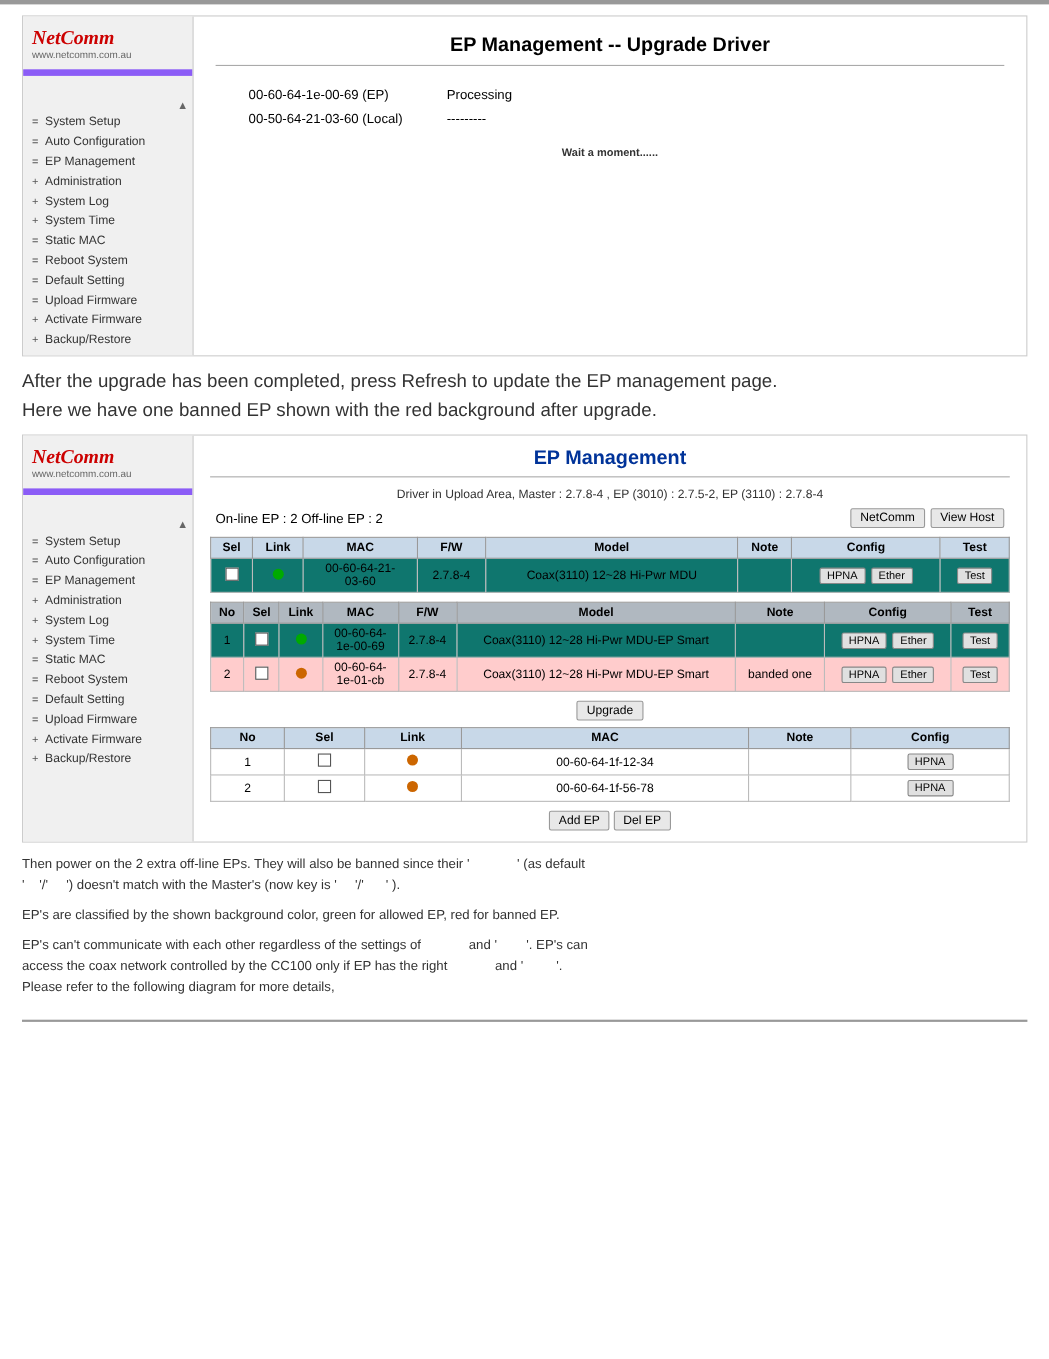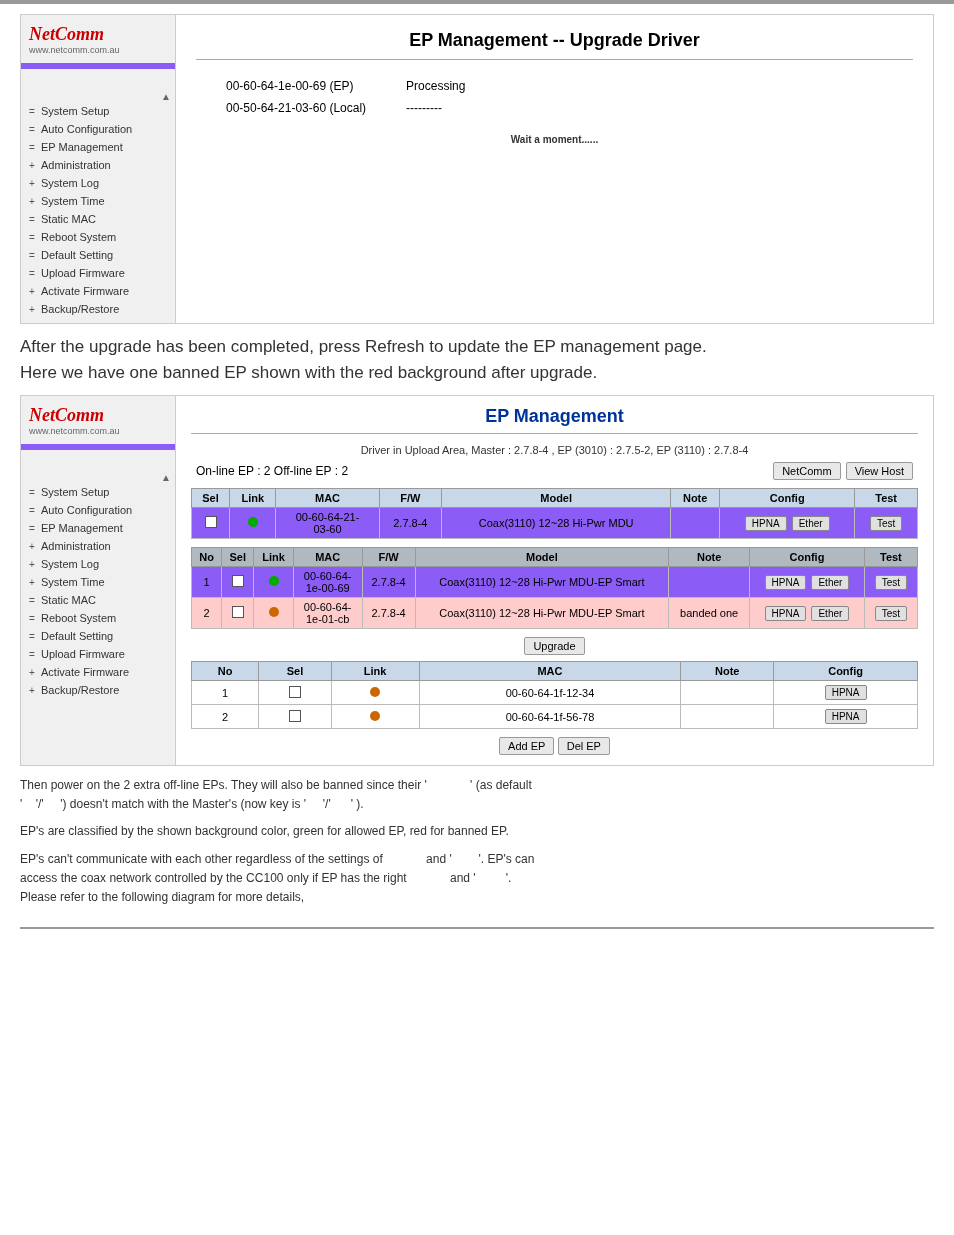--- a/index.html
+++ b/index.html
@@ -195,21 +195,21 @@
       border: 1px solid #bbb;
       padding: 3px 5px;
       text-align: center;
     }
 
     .ep-table .row-highlight {
       background: #ffcccc;
     }
 
     .ep-table .row-normal {
-      background: #8b5cf6;
+      background: #0f766e;
     }
 
     .row-header-gray th {
       background: #b0b8c0;
     }
 
     .link-dot-green {
       display: inline-block;
       width: 10px;
       height: 10px;

